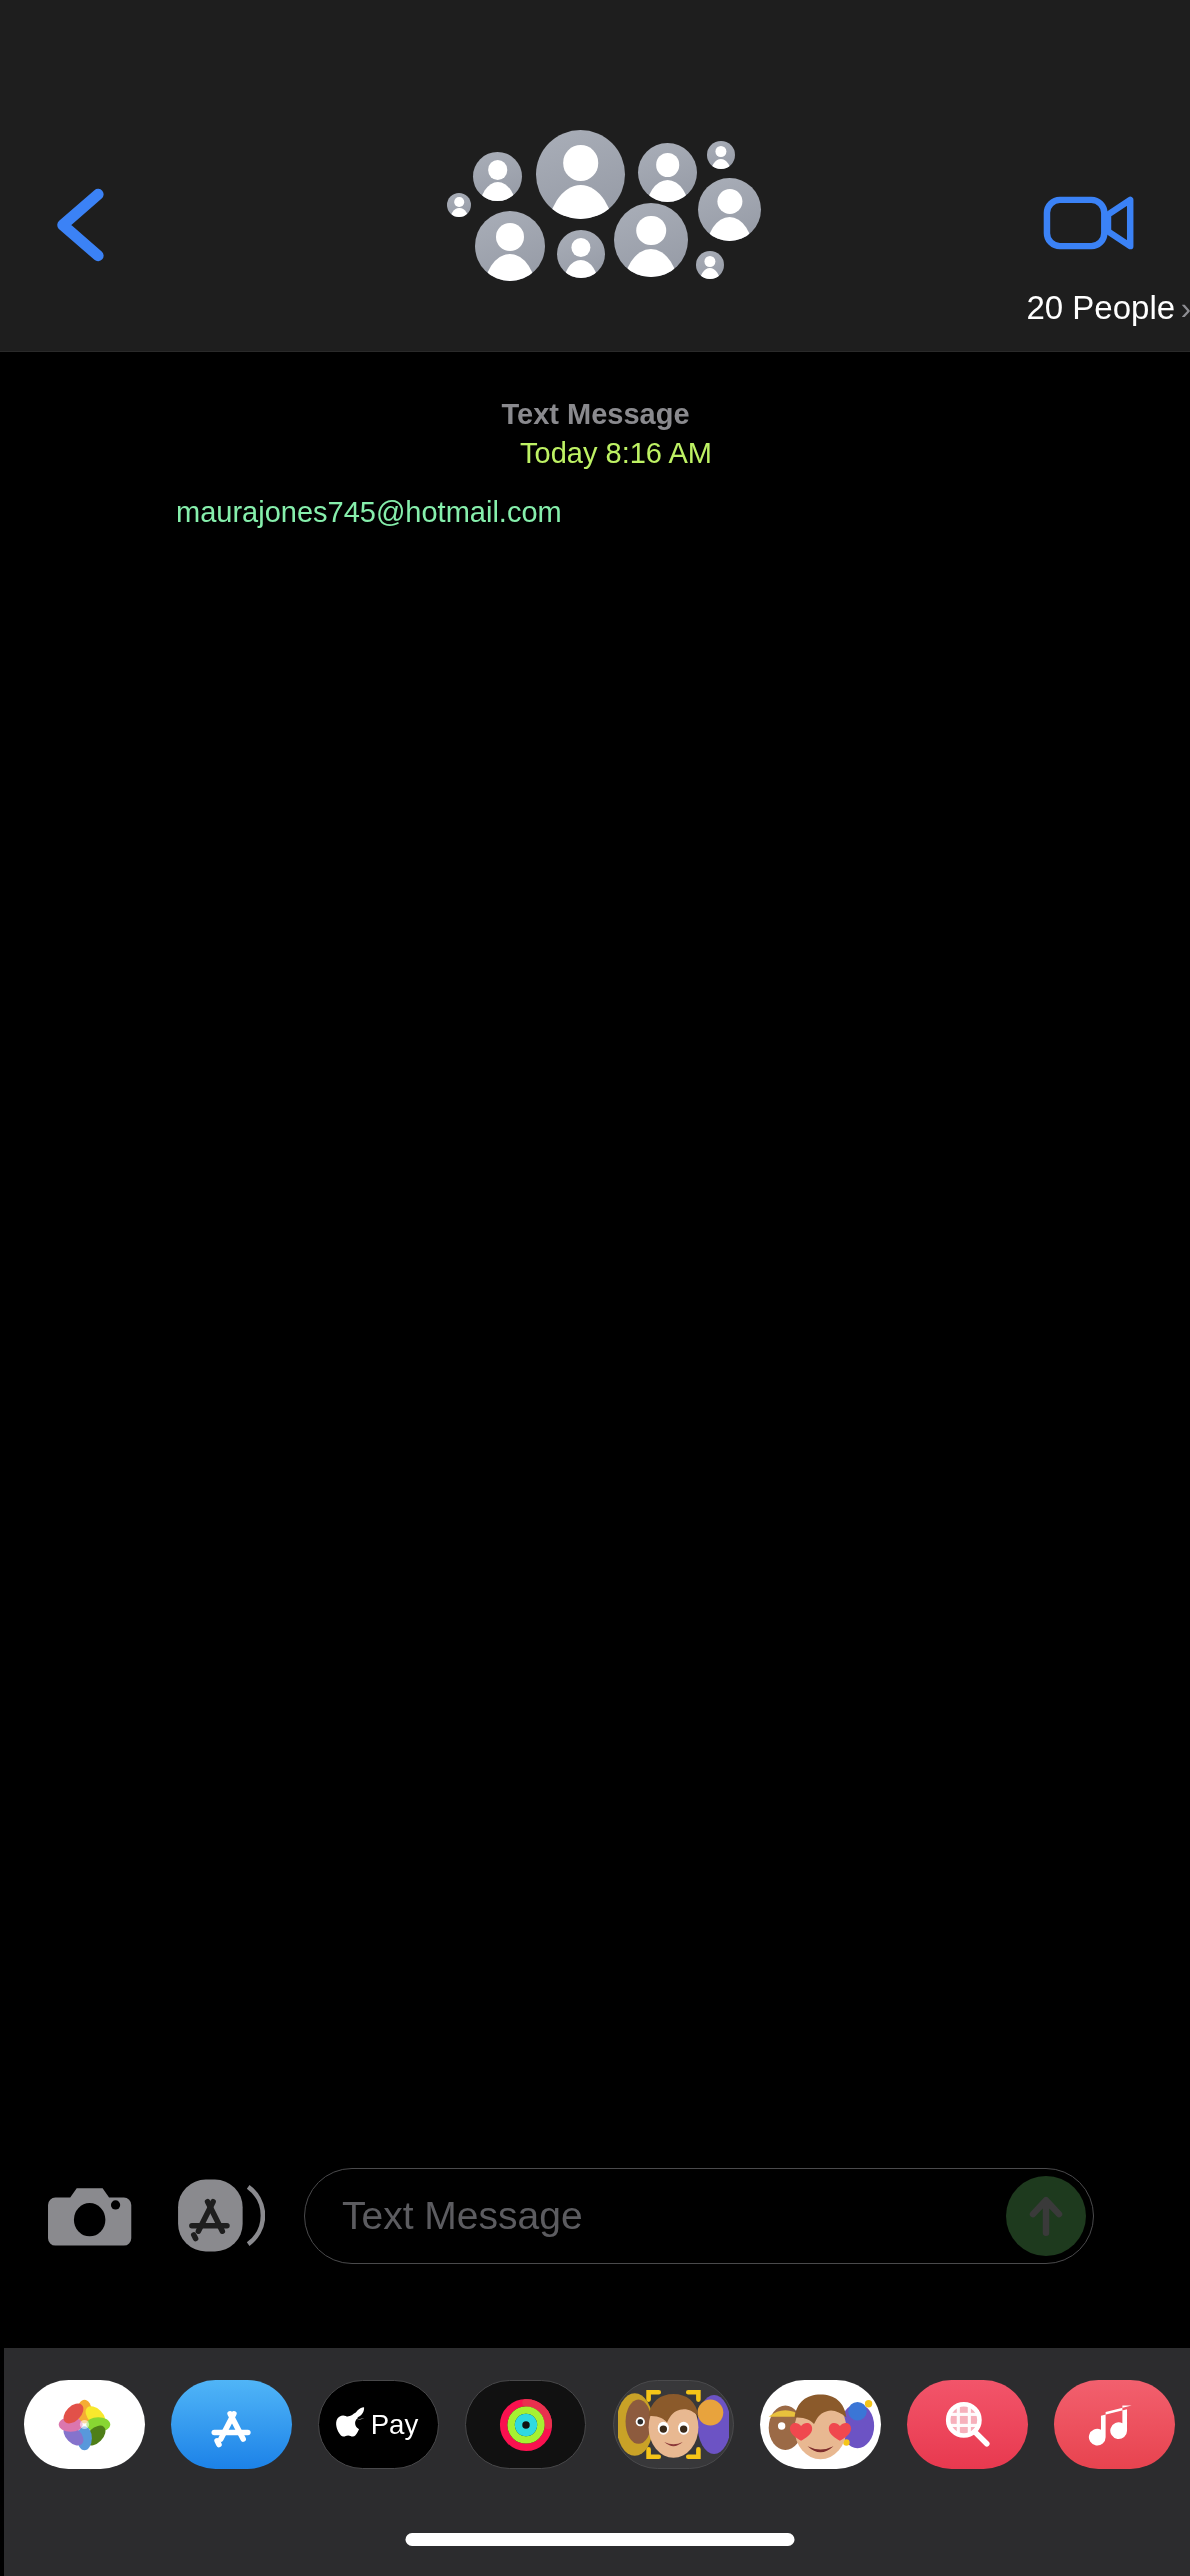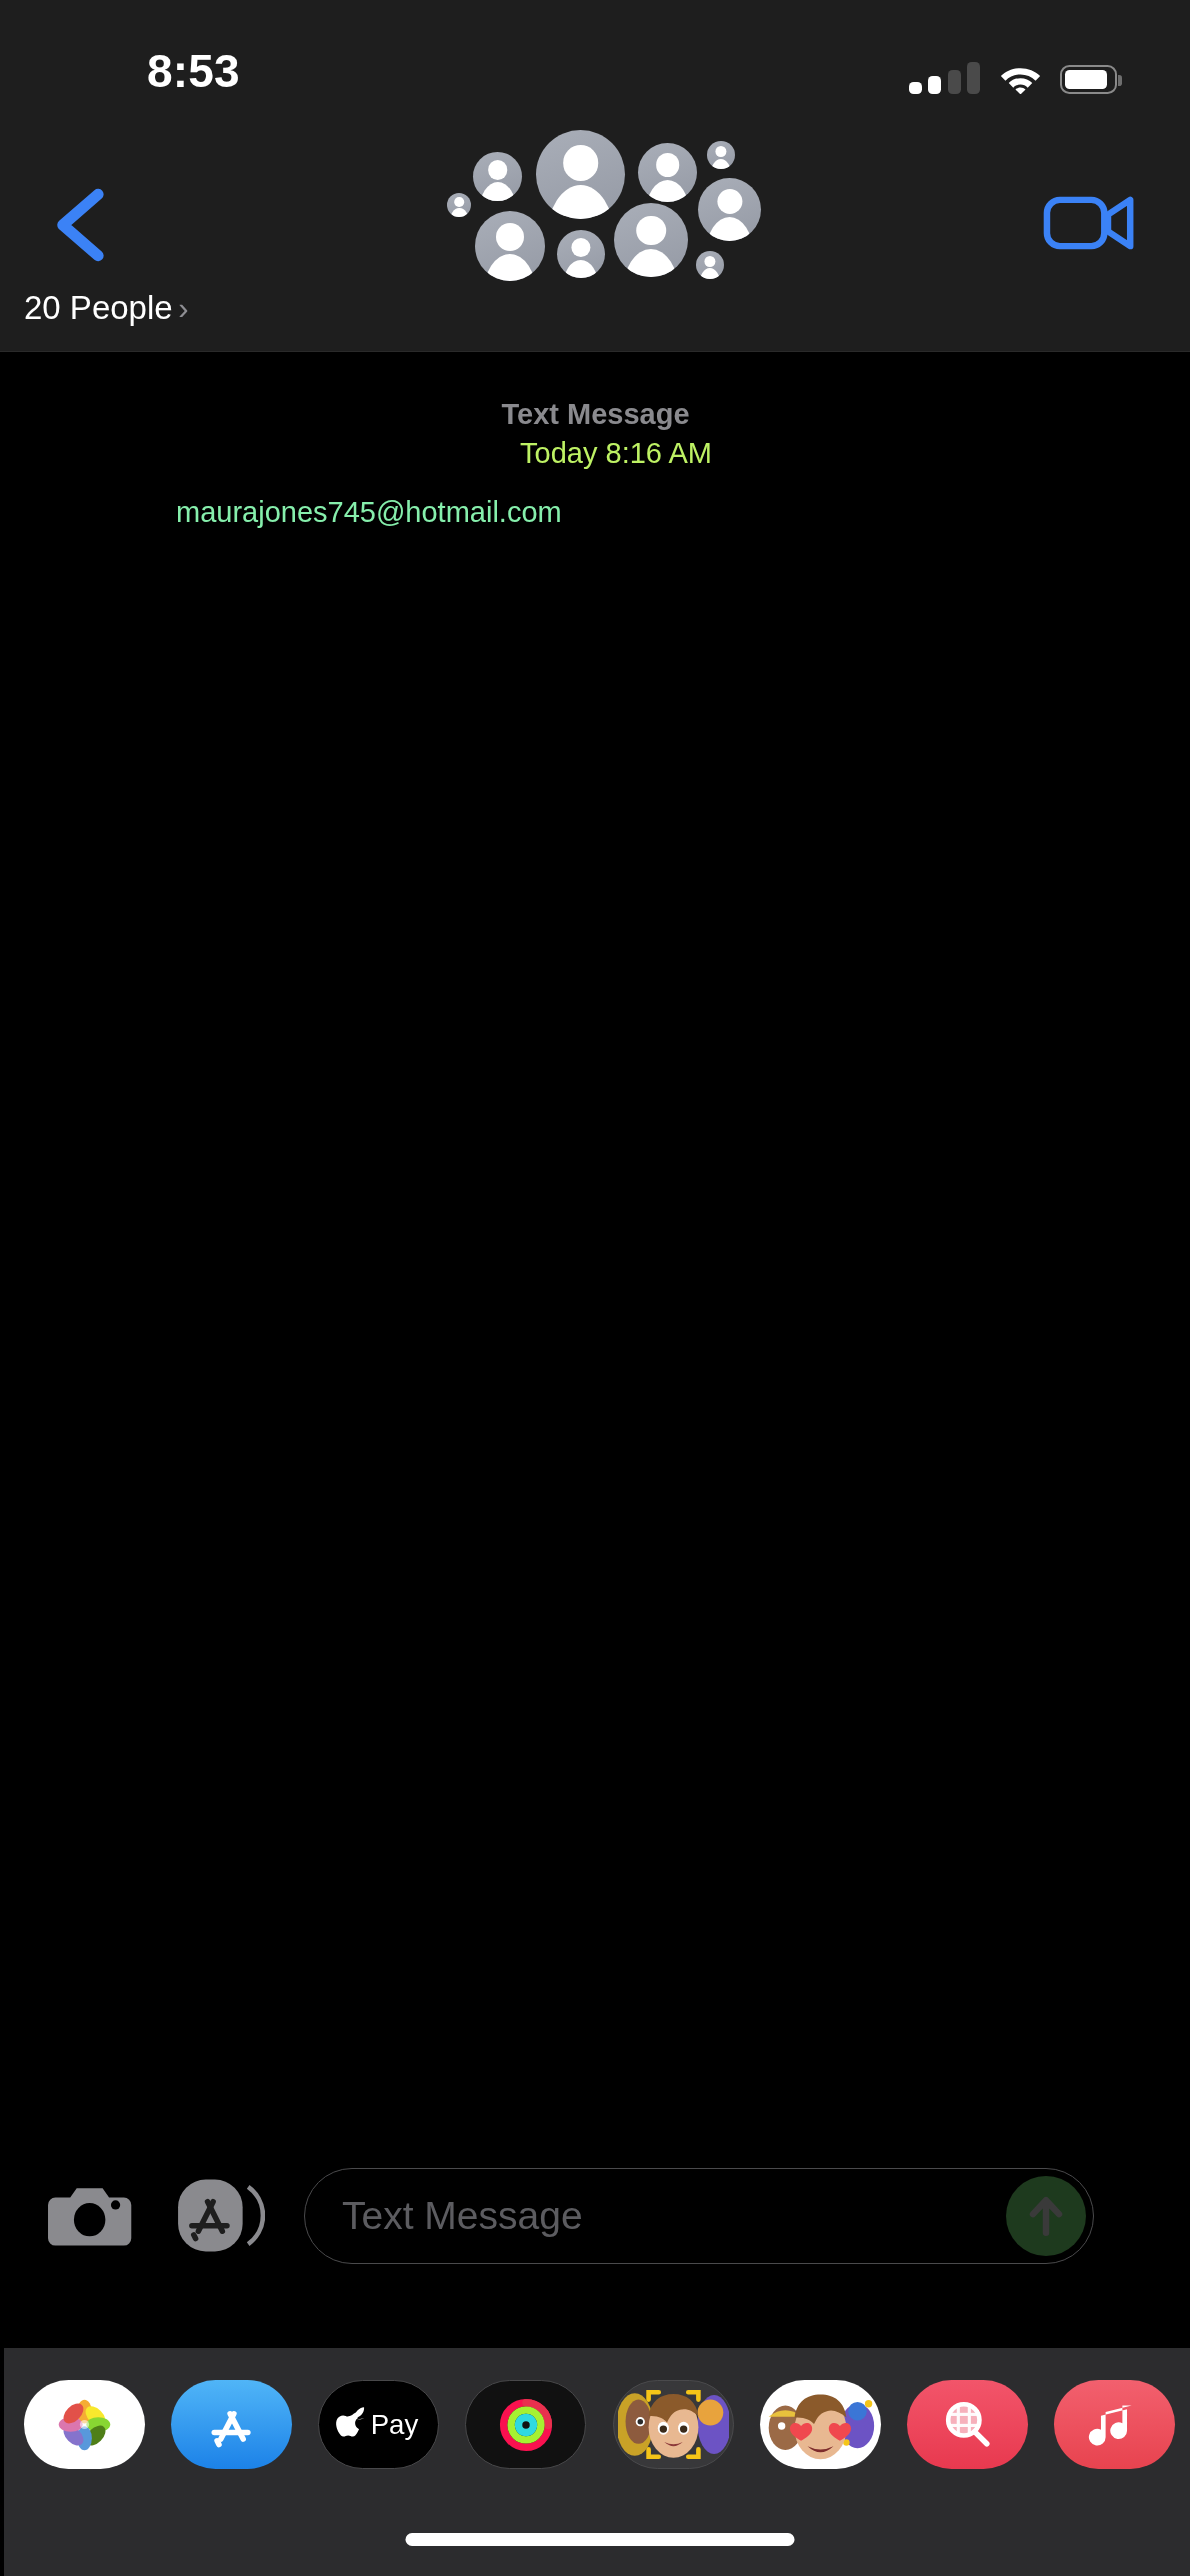--- a/index.html
+++ b/index.html
@@ -76,21 +76,21 @@
     transform:translateX(-50%);
   }
   .av::after{ 
     content:""; position:absolute; left:50%; top:62%;
     width:76%; height:58%; background:#fff; border-radius:50% 50% 0 0 / 100% 100% 0 0;
     transform:translateX(-50%);
   }
 
   .group-title {
     position:absolute; top:289px; left:0; width:1191px;
-    text-align:left; color:#fff; font-size:33px; font-weight:400;
+    text-align:right; color:#fff; font-size:33px; font-weight:400;
     cursor:pointer;
     padding-left:24px;
   }
   .group-title .chev { color:#8E8E93; font-size:31px; margin-left:5.6px; }
 
   
   .convo { position:absolute; top:354px; left:0; width:1191px; bottom:445px; background:#000; }
   .msg-meta {
     text-align:center; color:#8A8A8E; font-size:29px; line-height:1.33;
     padding-top:41px;
@@ -194,41 +194,20 @@
     width:389px; height:13px; background:#fff; border-radius:7.4px;
   }
 </style>
 </head>
 <body>
 
 <div class="phone">
 
   <div class="nav-area">
 
-    <div class="status-bar">
-      <div class="status-time">8:53</div>
-      <div class="status-right">
-        <div class="sig">
-          <span class="b1"></span>
-            <span class="b2"></span>
-            <span class="b3"></span>
-            <span class="b4"></span>
-        </div>
-        <div class="wifi">
-          <svg width="43" height="32" viewBox="0 0 46 34">
-            <path d="M23 6.5c8.2 0 15.6 3.2 21 8.4l-4.9 5C34.8 15.6 29.2 13.2 23 13.2S11.2 15.6 6.9 19.9L2 14.9C7.4 9.7 14.8 6.5 23 6.5z" fill="#fff"></path>
-            <path d="M23 17.2c4.9 0 9.4 1.9 12.6 5.1l-4.9 5c-2-2-4.7-3.3-7.7-3.3s-5.7 1.3-7.7 3.3l-4.9-5c3.2-3.2 7.7-5.1 12.6-5.1z" fill="#fff"></path>
-            <path d="M23 27.1c2.1 0 4 .8 5.4 2.2L23 34.6l-5.4-5.3c1.4-1.4 3.3-2.2 5.4-2.2z" fill="#fff"></path>
-          </svg>
-        </div>
-        <div class="batt">
-          <div class="batt-fill"></div>
-        </div>
-      </div>
-    </div>
 
     <div class="back-btn">
       <svg width="102" height="102" viewBox="0 0 110 110">
         <path d="M68 22 L30 55 L68 88" fill="none" stroke="#3B82F6" stroke-width="12" stroke-linecap="round" stroke-linejoin="round"></path>
       </svg>
     </div>
 
     <div class="facetime-btn">
       <svg width="111" height="102" viewBox="0 0 120 110">
         <rect x="14" y="30" width="62" height="50" rx="14" ry="14" fill="none" stroke="#3B82F6" stroke-width="7"></rect>

